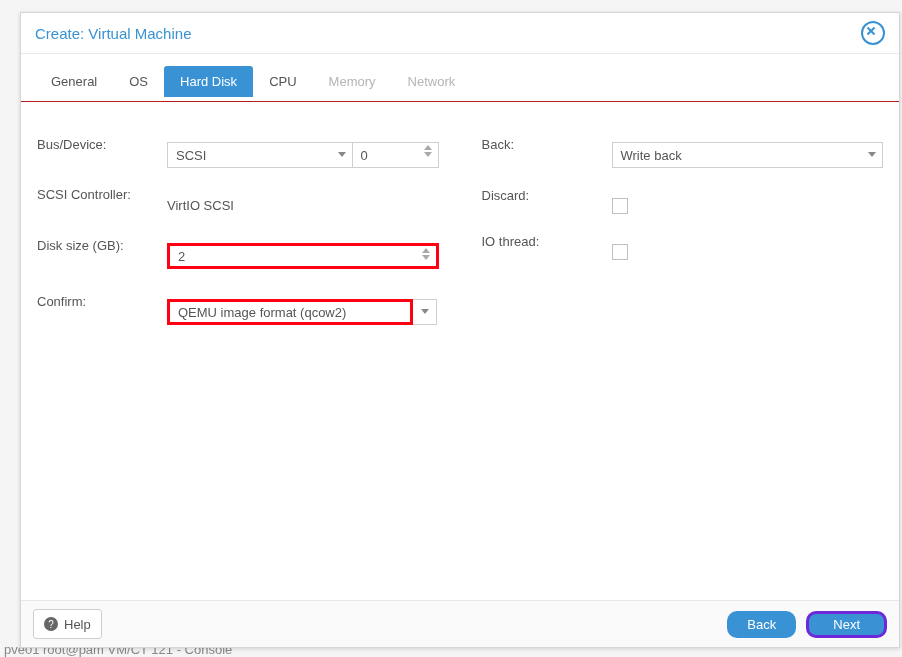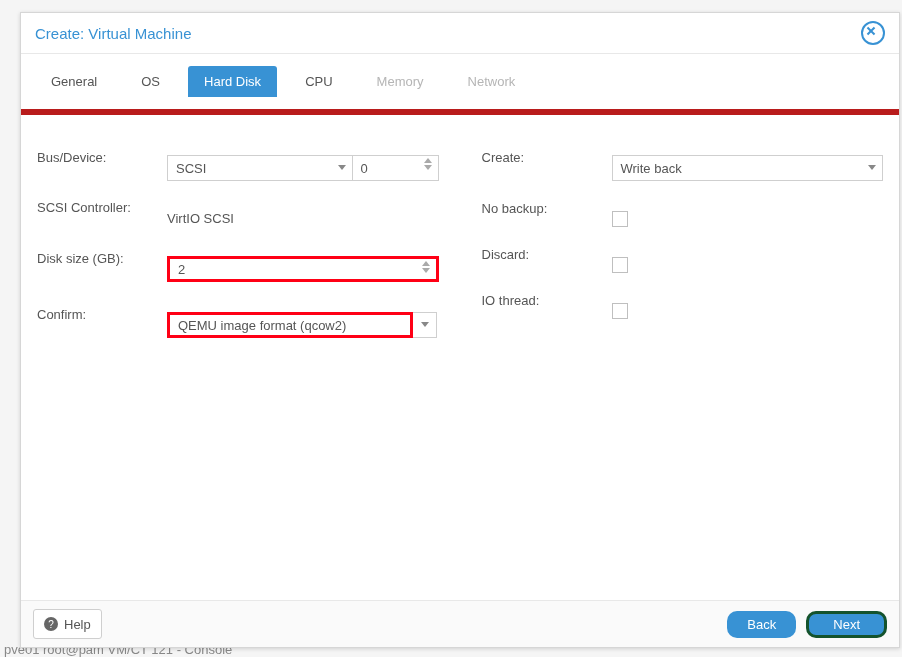--- a/index.html
+++ b/index.html
@@ -51,24 +51,24 @@
     left: 3px;
     top: 7px;
     width: 10px;
     height: 2px;
     background: #3892d4;
   }
   .close-btn::before { transform: rotate(45deg); }
   .close-btn::after { transform: rotate(-45deg); }
 
   .tabbar {
-    padding: 12px 14px 12px 14px;
-    display: flex;
-    gap: 12px;
-    border-bottom: 6px solid #b91c1c;
+    padding: 12px 14px 4px 14px;
+    display: flex;
+    gap: 0;
+    border-bottom: 1px solid #b91c1c;
   }
   .tab {
     padding: 8px 16px;
     color: #555;
     cursor: pointer;
     border-top-left-radius: 3px;
     border-top-right-radius: 3px;
     font-size: 13px;
   }
   .tab.active {
@@ -218,21 +218,21 @@
     height: 27px;
     border: none;
     background: #3892d4;
     color: #fff;
     border-radius: 10px;
     padding: 0 20px;
     font-size: 13px;
     cursor: pointer;
   }
   .btn.next {
-    border: 3px solid #14532d;
+    border: 3px solid #6d28d9;
     padding: 0 24px;
   }
   .bg-clutter {
     position: absolute;
     bottom: 0;
     left: 0;
     width: 902px;
     color: #888;
     font-size: 13px;
     padding: 0 4px;
@@ -311,35 +311,29 @@
             <span class="caret" style="right:7px"></span>
           </div>
         </div>
       </div>
 
     </div>
 
     <div class="col">
 
       <div class="row">
-        <div class="lbl" style="width:130px">Create:</div>
+        <div class="lbl" style="width:130px">Back:</div>
         <div class="ctl">
           <div class="dropdown">
             <span>Write back</span>
             <span class="caret"></span>
           </div>
         </div>
       </div>
 
-      <div class="row">
-        <div class="lbl" style="width:130px">No backup:</div>
-        <div class="ctl">
-            <div class="check"></div>
-          </div>
-      </div>
 
       <div class="row">
         <div class="lbl" style="width:130px">Discard:</div>
         <div class="ctl">
             <div class="check"></div>
           </div>
       </div>
 
       <div class="row">
         <div class="lbl" style="width:130px">IO thread:</div>

